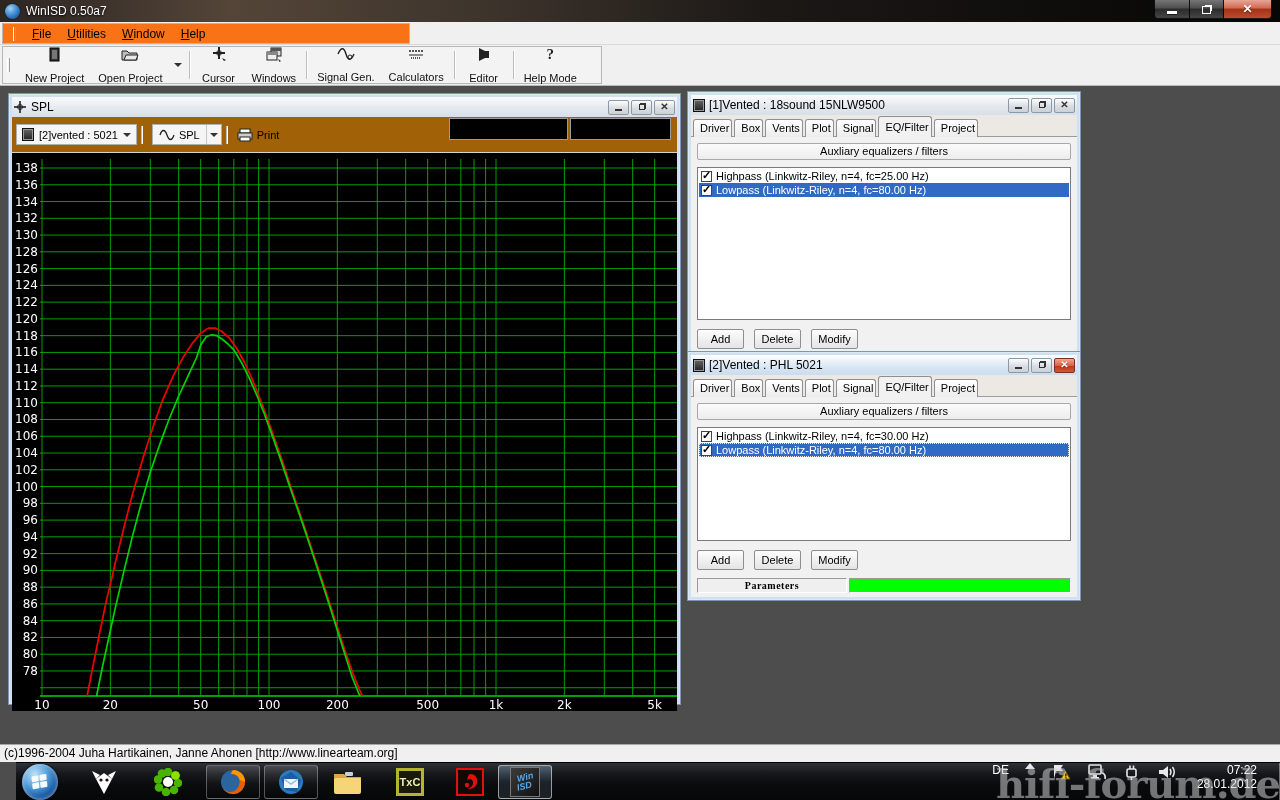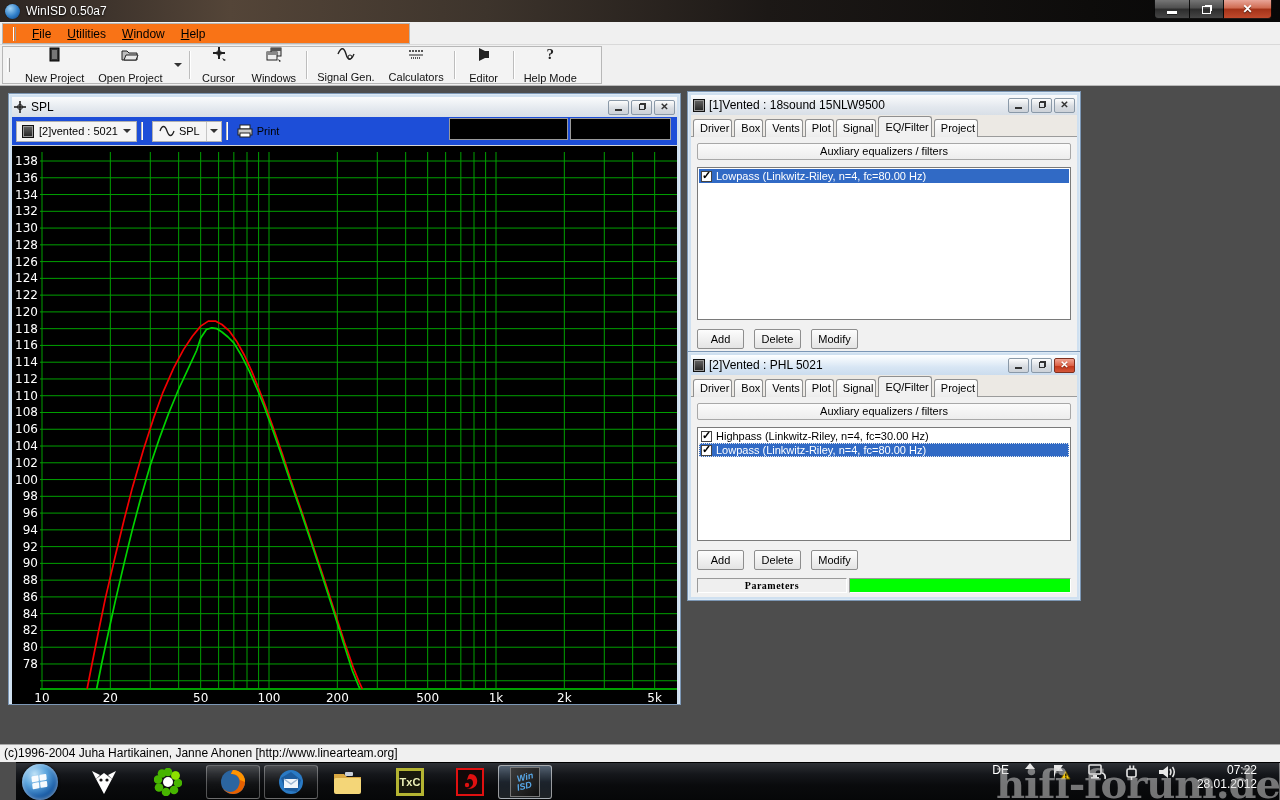--- a/index.html
+++ b/index.html
@@ -56,21 +56,21 @@
   .mini-btn.close-red{background:linear-gradient(#f0a492,#dd6248 50%,#c3371b 55%,#d4573a);border-color:#7e3020;}
   .mg-min{width:7px;height:2px;background:#333;margin-top:6px;}
   .mg-res{width:6px;height:6px;border:1px solid #333;box-shadow:1px -1px 0 -0px #333;}
   .mg-x{font-size:10px;font-weight:bold;color:#333;line-height:1;}
   .close-red .mg-x{color:#fff;text-shadow:0 1px 1px rgba(0,0,0,.4);}
   .proj-ico{width:12px;height:13px;background:linear-gradient(#666,#222);border:1px solid #111;
     box-shadow:inset 0 0 0 1px #999;}
 
   
   .spl-win{left:8px;top:93px;width:673px;height:612px;}
-  .spl-toolbar{height:29px;background:#1d4ed8;border-bottom:1px solid #d5d5d5;position:relative;display:flex;align-items:center;padding:0 4px;}
+  .spl-toolbar{height:36px;background:#a16207;border-bottom:1px solid #d5d5d5;position:relative;display:flex;align-items:center;padding:0 4px;}
   .combo{display:flex;align-items:center;height:21px;border:1px solid #b0b0b0;background:#f5f5f5;padding:0 5px;gap:5px;}
   .combo .v{font-size:11px;color:#000;white-space:nowrap;}
   .flatbtn{display:flex;align-items:center;height:21px;padding:0 6px;gap:4px;font-size:11px;color:#000;}
   .btn-group{display:flex;align-items:center;height:21px;border:1px solid #b0b0b0;background:#f5f5f5;margin-left:6px;}
   .btn-group .arrow-part{width:15px;height:100%;display:flex;align-items:center;justify-content:center;border-left:1px solid #c6c6c6;}
   .vsep{width:1px;height:18px;background:#bdbdbd;box-shadow:1px 0 0 #fff;margin:0 4px;}
   .readout{position:absolute;top:1px;height:22px;background:#000;border:1px solid #9a9a9a;}
   .readout.r1{left:437px;width:119px;}
   .readout.r2{left:558px;width:101px;}
   .chart-wrap{width:665px;height:558px;background:#000;}
@@ -438,20 +438,24 @@
     <span class="tab">Box</span>
     <span class="tab">Vents</span>
     <span class="tab">Plot</span>
     <span class="tab">Signal</span>
     <span class="tab active">EQ/Filter</span>
     <span class="tab">Project</span>
   </div>
   <div class="proj-body">
     <div class="aux-bar">Auxliary equalizers / filters</div>
     <div class="filter-list">
+      <div class="f-item">
+        <span class="chk checked"></span>
+        <span>Highpass (Linkwitz-Riley, n=4, fc=25.00 Hz)</span>
+      </div>
       <div class="f-item selected">
         <span class="chk checked"></span>
         <span>Lowpass (Linkwitz-Riley, n=4, fc=80.00 Hz)</span>
       </div>
     </div>
     <div class="btn-row">
       <div class="pbtn">Add</div>
       <div class="pbtn">Delete</div>
       <div class="pbtn">Modify</div>
     </div>

